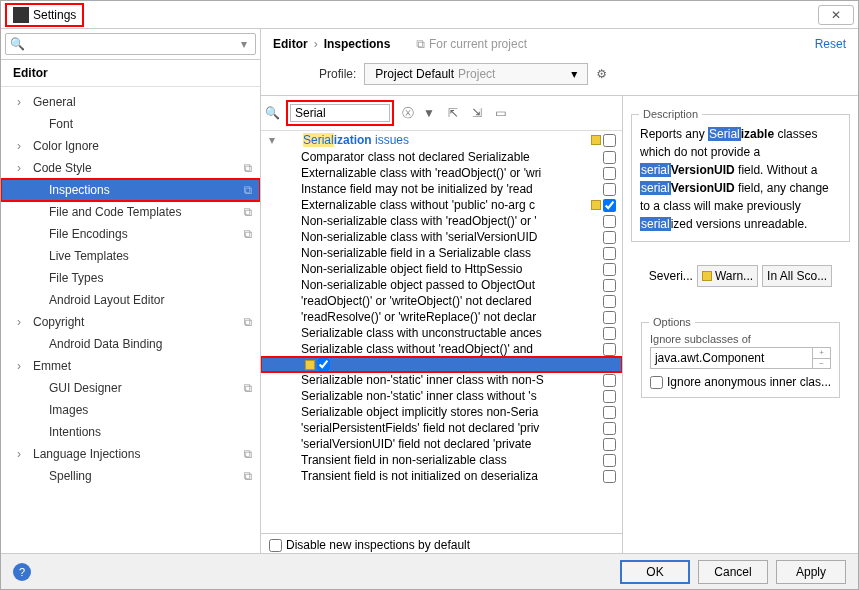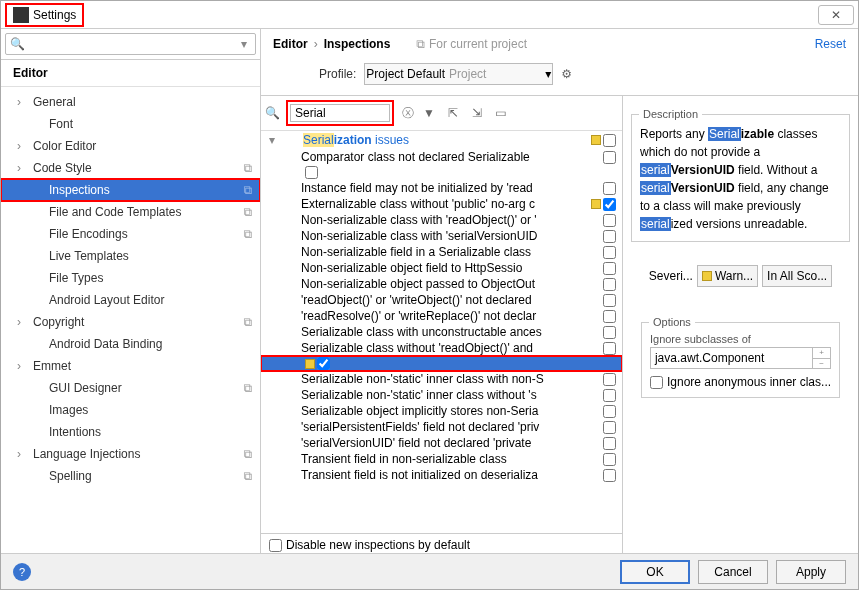--- a/index.html
+++ b/index.html
@@ -29,21 +29,21 @@
 .breadcrumb-row { display: flex; align-items: center; padding: 8px 12px; justify-content: space-between; }
 .breadcrumb { display: flex; align-items: center; gap: 6px; }
 .breadcrumb-main { font-weight: bold; }
 .breadcrumb-sep { color: #888; }
 .breadcrumb-sub { font-weight: bold; }
 .for-project { color: #999; margin-left: 20px; display: flex; align-items: center; gap: 4px; }
 .reset-link { color: #1a6bd6; cursor: pointer; }
 
 .profile-row { display: flex; align-items: center; padding: 4px 12px 10px; gap: 8px; }
 .profile-label { color: #333; margin-left: 46px; }
-.profile-select { width: 189px; height: 22px; border: 1px solid #bbb; display: flex; align-items: center; padding: 0 1px; justify-content: space-between; background: #f8f8f8; text-align: right; }
+.profile-select { width: 224px; height: 22px; border: 1px solid #bbb; display: flex; align-items: center; padding: 0 10px; justify-content: space-between; background: #f8f8f8; text-align: right; }
 .profile-select .gray { color: #999; margin-left: 4px; }
 .gear-icon { color: #666; }
 
 .inspect-body { flex: 1; display: flex; border-top: 1px solid #ccc; overflow: hidden; }
 .inspect-left { width: 362px; border-right: 1px solid #ccc; display: flex; flex-direction: column; }
 .filter-row { display: flex; align-items: center; padding: 4px; gap: 6px; }
 .filter-input-wrap { border: 2px solid red; display: flex; align-items: center; padding: 2px; }
 .filter-input { width: 100px; height: 18px; border: 1px solid #bbb; padding: 0 4px; display: flex; align-items: center; }
 .filter-clear { color: #888; margin-left: 2px; }
 .filter-btn { width: 18px; height: 18px; display: flex; align-items: center; justify-content: center; color: #666; border: 1px solid transparent; }
@@ -111,21 +111,21 @@
     <div class="tree" id="tree">
         <div class="tree-item">
           <span class="chev">›</span>
           <span>General</span>
         </div>
         <div class="tree-item child">
           <span>Font</span>
         </div>
         <div class="tree-item">
           <span class="chev">›</span>
-          <span>Color Editor</span>
+          <span>Color Ignore</span>
         </div>
         <div class="tree-item">
           <span class="chev">›</span>
           <span>Code Style</span>
           <span class="copy-icon">⧉</span>
         </div>
         <div class="tree-item child selected" style="outline: red solid 2px; outline-offset: -1px;">
           <span>Inspections</span>
           <span class="copy-icon">⧉</span>
         </div>
@@ -228,20 +228,21 @@
                 <input type="checkbox" style="background: rgb(136, 136, 136);">
               </span>
             </div>
             <div class="insp-row">
               <span class="txt">Comparator class not declared Serializable</span>
               <span class="cb-holder">
                 <input type="checkbox" style="">
               </span>
             </div>
             <div class="insp-row">
+              <span class="txt">Externalizable class with 'readObject()' or 'wri</span>
               <span class="cb-holder">
                 <input type="checkbox" style="">
               </span>
             </div>
             <div class="insp-row">
               <span class="txt">Instance field may not be initialized by 'read</span>
               <span class="cb-holder">
                 <input type="checkbox" style="">
               </span>
             </div>

